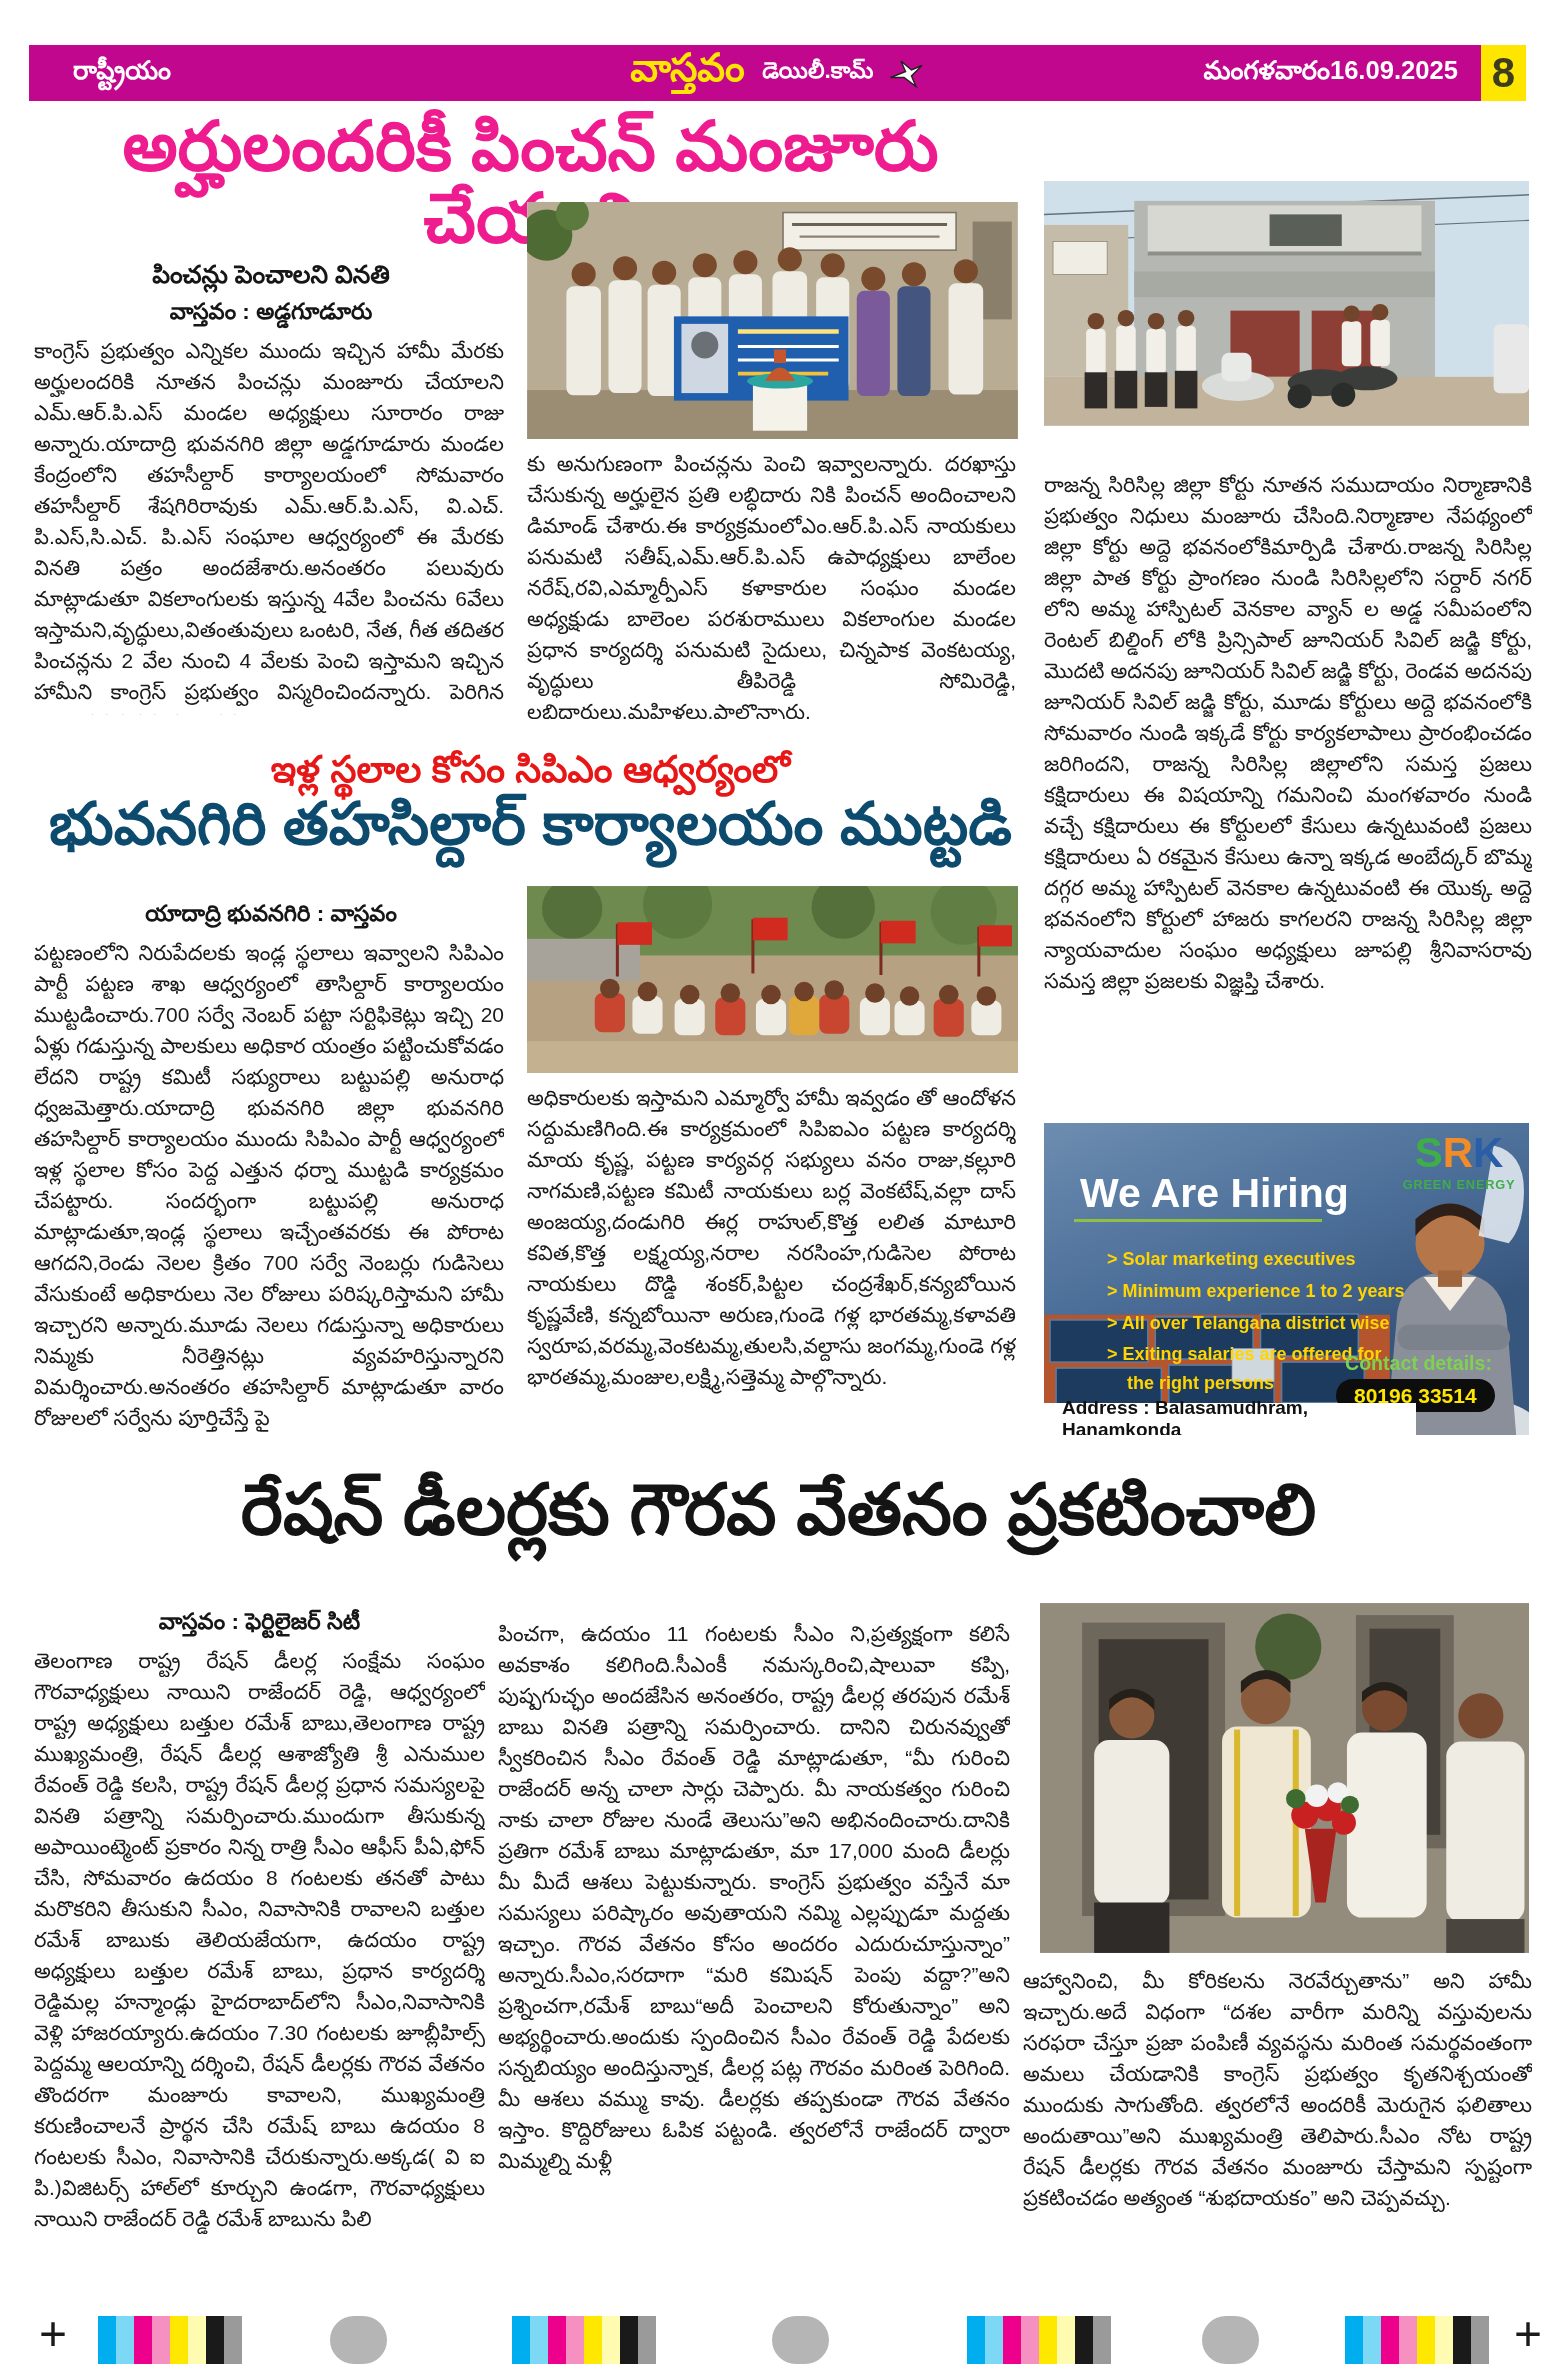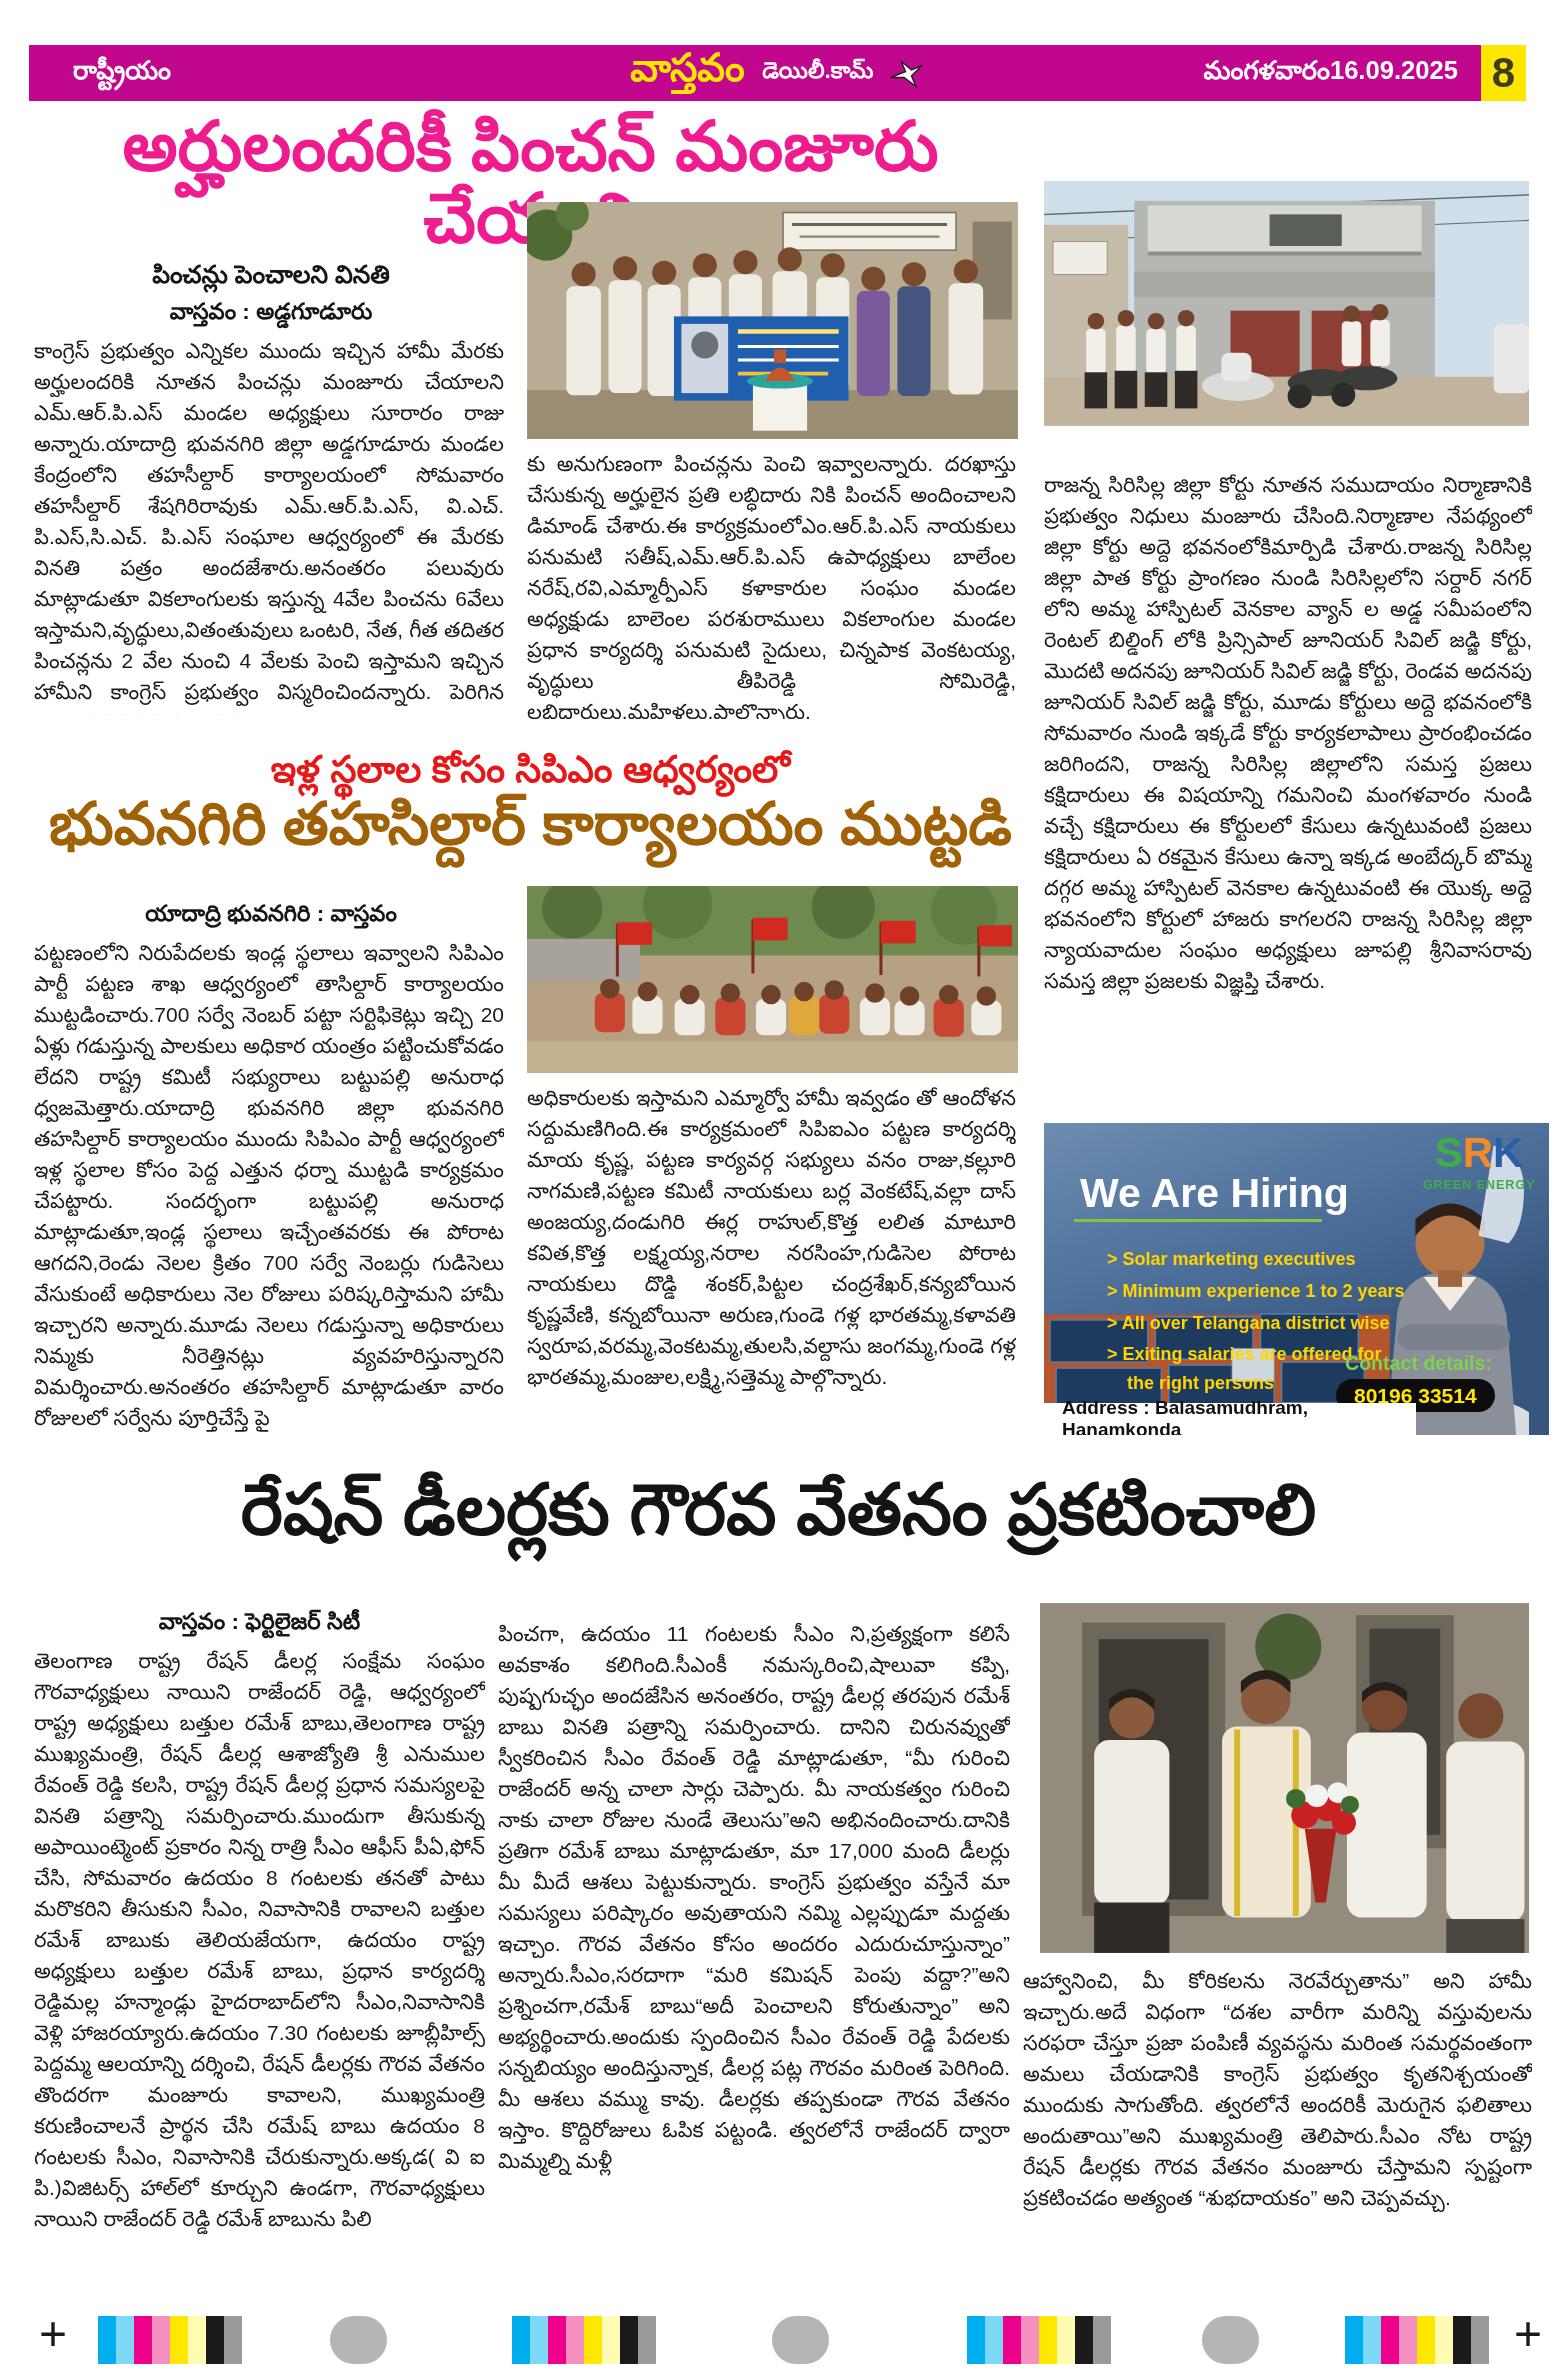--- a/index.html
+++ b/index.html
@@ -17,32 +17,32 @@
   .pagebox{position:absolute;right:0;top:0;width:45px;height:56px;background:#ffe600;
            display:flex;align-items:center;justify-content:center;font-size:42px;font-weight:bold;color:#3c3c1e;}
   
   .hl-pink{position:absolute;left:30px;top:111px;width:1001px;text-align:center;
            font-size:69px;font-weight:bold;color:#ee1c8e;line-height:1.05;}
   .hl-black{position:absolute;left:1042px;top:110px;width:488px;text-align:center;
             font-size:45px;font-weight:bold;color:#161616;}
   .kicker{position:absolute;left:30px;top:749px;width:1001px;text-align:center;
           font-size:37px;font-weight:bold;color:#e81717;}
   .hl-darkred{position:absolute;left:30px;top:790px;width:1001px;text-align:center;
-              font-size:59px;font-weight:bold;color:#a16207;}
+              font-size:59px;font-weight:bold;color:#0c4a6e;}
   .hl-bottom{position:absolute;left:45px;top:1469px;width:1467px;text-align:center;
              font-size:71px;font-weight:bold;color:#141414;}
   .subhead{position:absolute;font-weight:bold;font-size:25px;text-align:center;color:#161616;}
   .dateline{position:absolute;font-weight:bold;font-size:22.6px;text-align:center;color:#161616;}
   .bodytext{position:absolute;font-size:21px;line-height:31px;text-align:justify;color:#1a1a1a;overflow:hidden;}
   .caption{position:absolute;font-weight:bold;font-size:22.6px;text-align:center;color:#161616;}
   .photo{position:absolute;overflow:hidden;background:#ddd;}
   .photo svg{display:block;}
   
   .ad{position:absolute;left:1044px;top:1123px;width:485px;height:312px;overflow:hidden;
-      background:linear-gradient(160deg,#6d8db0 0%,#4c6f99 40%,#37567e 70%);padding-left:20px;}
+      background:linear-gradient(160deg,#6d8db0 0%,#4c6f99 40%,#37567e 70%);}
   .ad-bg{position:absolute;left:0;top:0;}
   .ad-title{position:absolute;left:36px;top:47px;font-size:41px;font-weight:bold;color:#fff;}
   .ad-underline{position:absolute;left:30px;top:96px;width:248px;height:3px;background:#8fc045;}
   .ad-bullet{position:absolute;left:39px;font-size:18px;font-weight:bold;color:#ffd400;white-space:nowrap;margin-left:24px;}
   .ad-logo{position:absolute;right:13.5px;top:6px;width:113px;text-align:center;}
   .ad-logo .ls{font-size:42px;font-weight:bold;color:#3fae49;}
   .ad-logo .lr{font-size:42px;font-weight:bold;color:#f28c28;}
   .ad-logo .lk{font-size:42px;font-weight:bold;color:#2a5fa8;}
   .ad-logo-sub{font-size:12.8px;font-weight:bold;color:#3fae49;letter-spacing:0.8px;}
   .ad-contact{position:absolute;left:301px;top:229px;font-size:19.6px;font-weight:bold;color:#7fd24f;}

